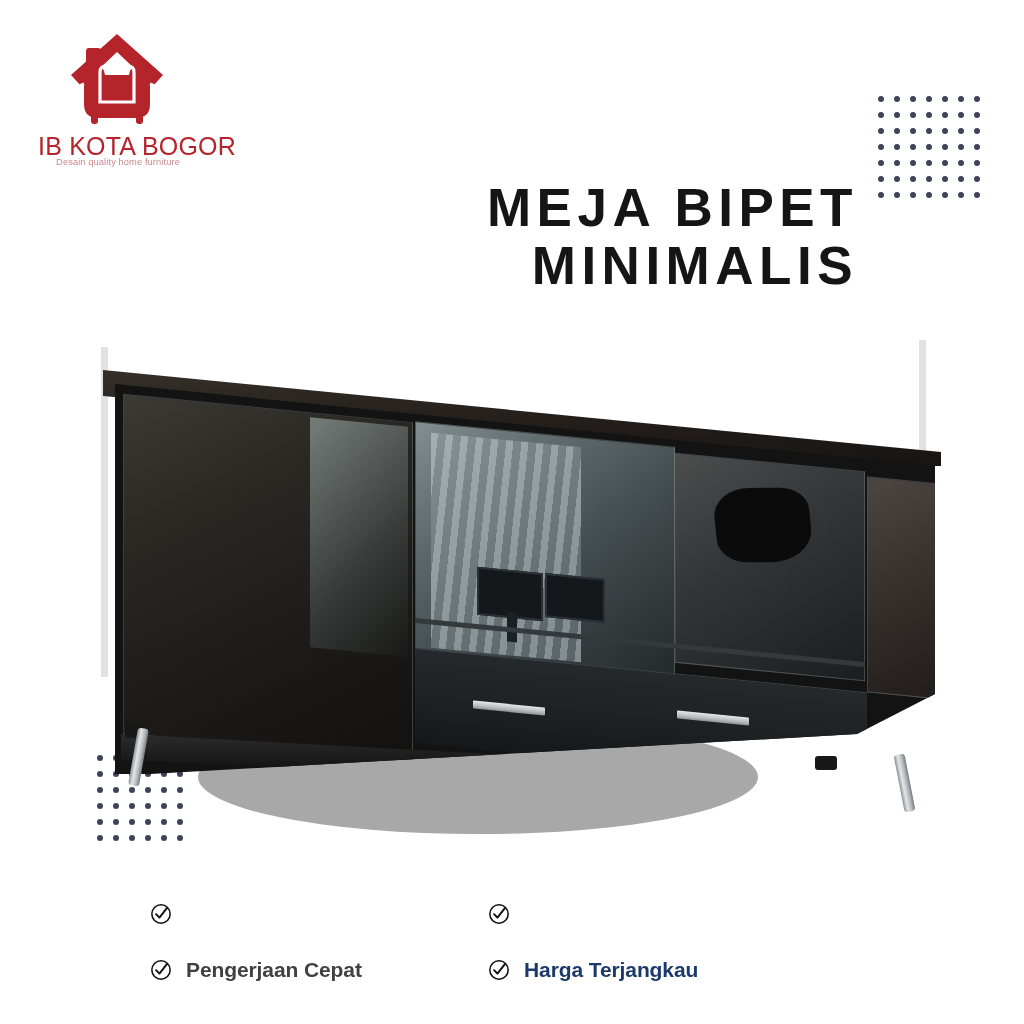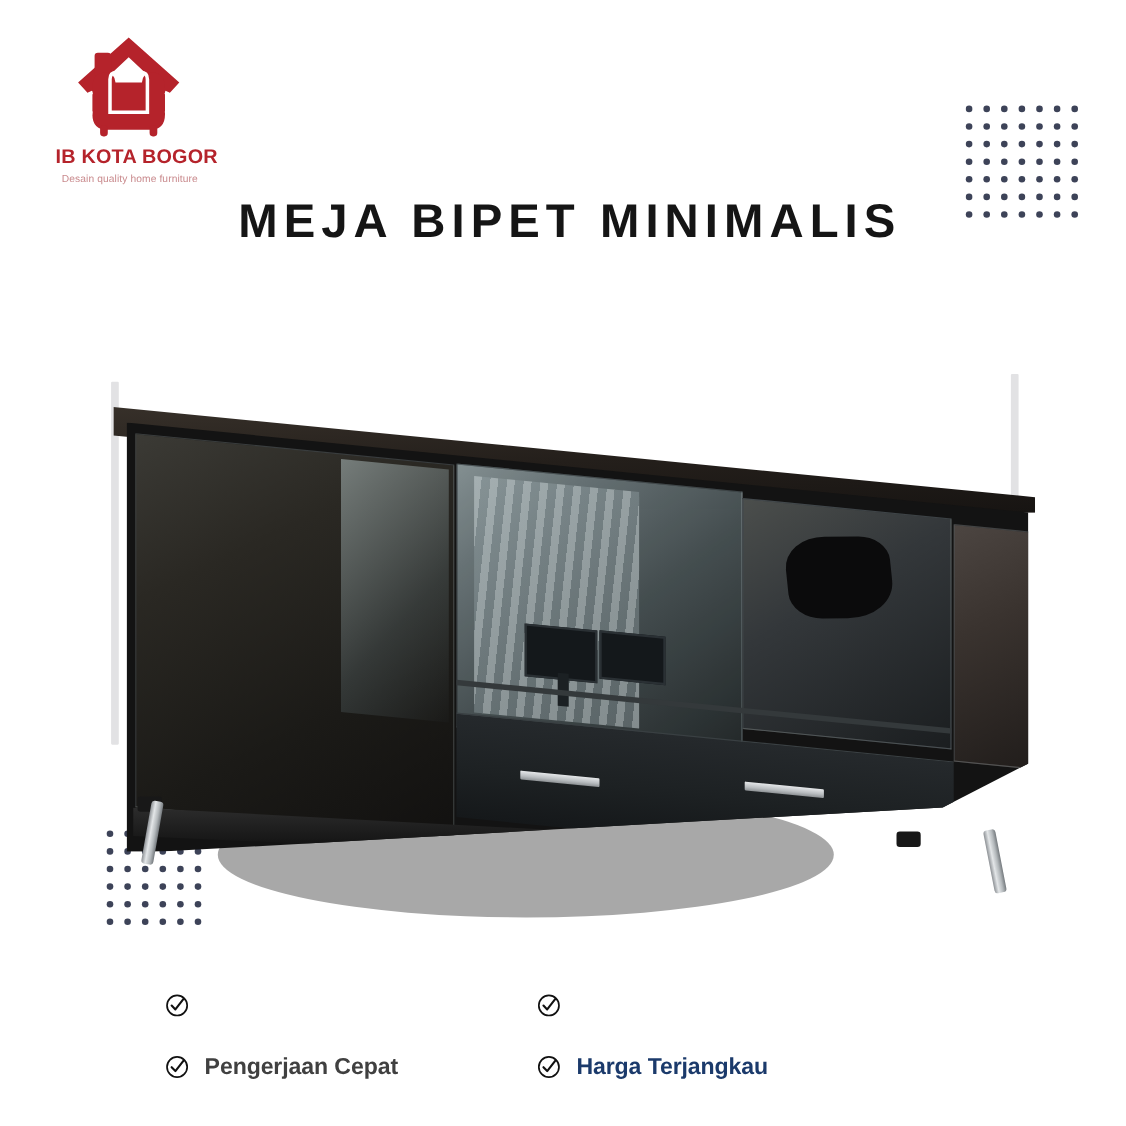--- a/index.html
+++ b/index.html
@@ -29,23 +29,23 @@
     left: 26px;
     top: 0;
     width: 106px;
     height: 100px;
   }
   #brand-name {
     position: absolute;
     left: 0;
     top: 104px;
     width: 160px;
-    text-align: right;
-    font-size: 18px;
-    font-weight: bold;
+    text-align: left;
+    font-size: 25px;
+    font-weight: normal;
     letter-spacing: 0.2px;
     color: #b5232b;
     white-space: nowrap;
   }
   #brand-tagline {
     position: absolute;
     left: 0;
     top: 129px;
     width: 160px;
     text-align: center;
@@ -54,23 +54,23 @@
     color: #c98a8d;
     white-space: nowrap;
   }
 
   
   #headline {
     position: absolute;
     left: 178px;
     top: 143px;
     width: 680px;
-    text-align: center;
+    text-align: right;
     color: #151515;
-    font-size: 43px;
+    font-size: 53px;
     line-height: 58px;
     font-weight: bold;
     letter-spacing: 5.5px;
   }
   #headline .line2 { display: block; }
 
   
   .dot-grid { position: absolute; }
   .dot-grid .dot {
     position: absolute;

